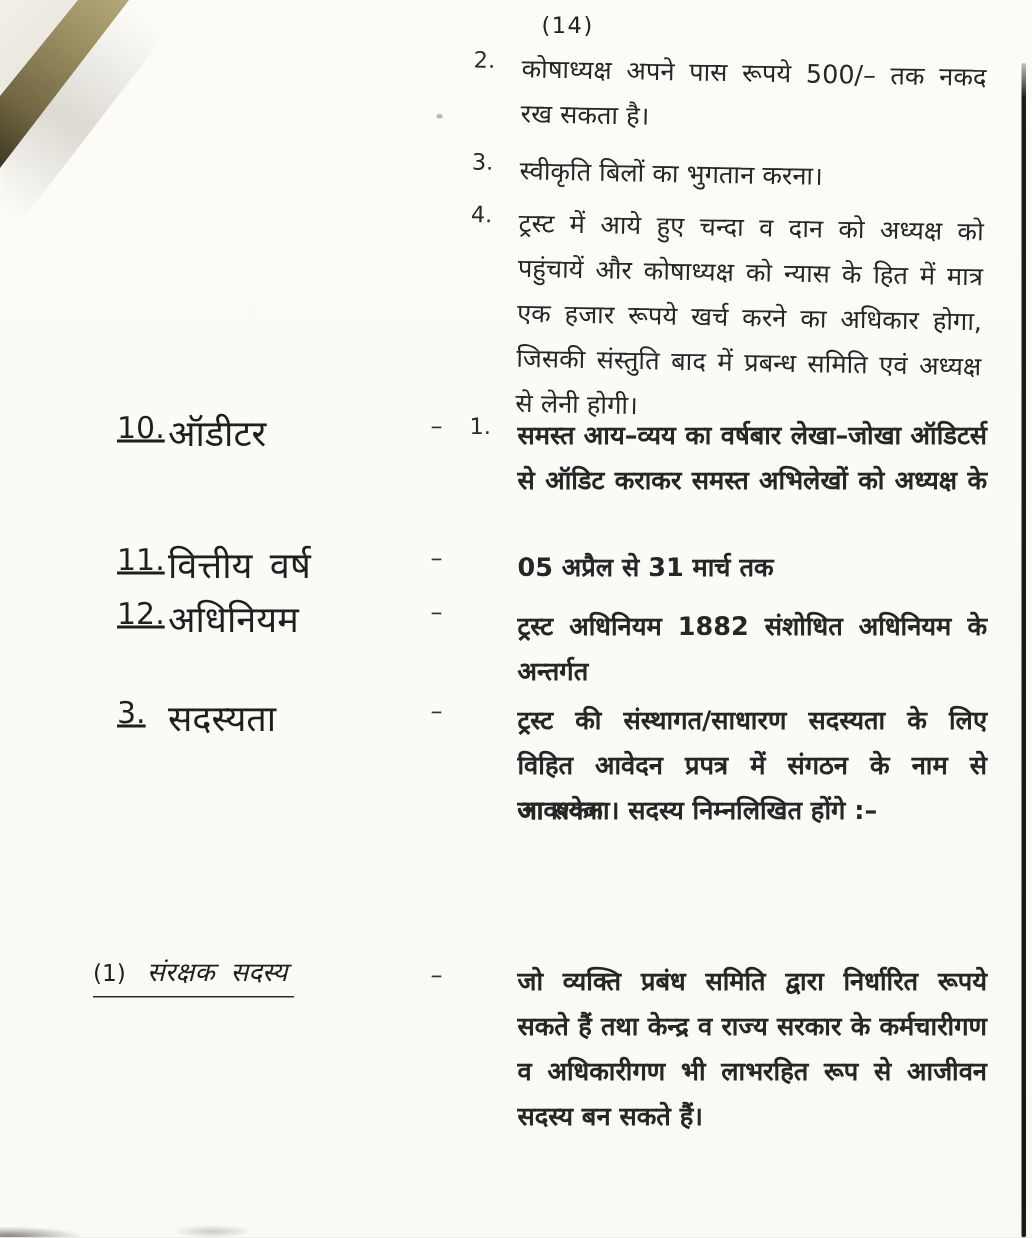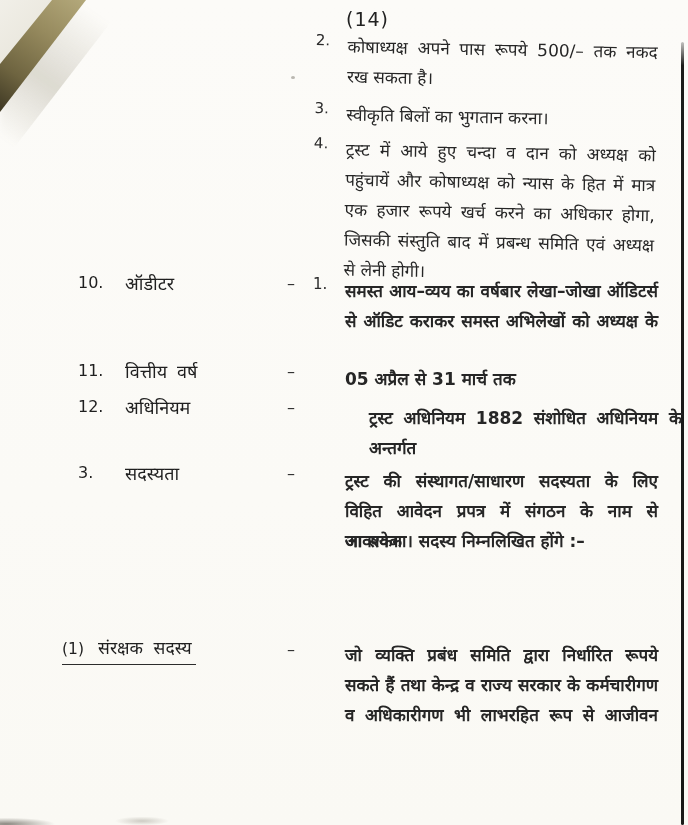--- a/index.html
+++ b/index.html
@@ -34,37 +34,37 @@
   .bottom-smudge{
     position:absolute;left:0;bottom:0;width:220px;height:16px;
     background:
       radial-gradient(70px 9px at 6px 15px,rgba(48,44,34,0.55),rgba(48,44,34,0) 70%),
       radial-gradient(36px 6px at 142px 12px,rgba(90,85,70,0.28),rgba(90,85,70,0) 75%);
   }
   .speck{position:absolute;width:4px;height:3px;border-radius:50%;background:rgba(120,115,105,0.5);}
   .wrapline{height:30px;line-height:30px;font-size:17px;}
   .j{text-align:justify;text-align-last:justify;white-space:normal;}
   .l{text-align:left;white-space:nowrap;}
-  .pageno{position:absolute;left:346px;top:8px;font-size:19px;letter-spacing:1px;color:#222;}
+  .pageno{position:absolute;left:361px;top:8px;font-size:15px;letter-spacing:1px;color:#222;}
   .cont{position:absolute;left:316px;top:31px;width:342px;transform:rotate(1.05deg);transform-origin:0 0;}
   .citem{position:absolute;left:0;width:342px;}
   .citem .cnum{position:absolute;left:0;top:0;font-size:15px;color:#2b2b2b;}
   .citem .cbody{margin-left:32px;width:310px;}
   .entry{position:absolute;left:0;width:688px;height:0;}
-  .enum{position:absolute;left:78px;top:0;font-size:16px;color:#1f1f1f;}
-  .elabel{position:absolute;left:125px;top:-2px;font-size:18px;color:#1f1f1f;word-spacing:4px;}
+  .enum{position:absolute;left:78px;top:0;font-size:20px;color:#1f1f1f;text-decoration:underline;}
+  .elabel{position:absolute;left:112px;top:-2px;font-size:24px;color:#1f1f1f;word-spacing:4px;}
   .edash{position:absolute;left:287px;top:1px;font-size:16px;color:#333;}
   .esub{position:absolute;left:313px;top:2px;font-size:15px;color:#2b2b2b;}
   .ebody{position:absolute;left:345px;top:3px;width:313px;font-weight:bold;}
   .mlabel{
     position:absolute;left:62px;top:-2px;display:inline-block;
     border-bottom:1.6px solid #2c2c2c;padding:0 4px 5px 0;
   }
   .mlabel .mnum{font-size:15.5px;color:#1f1f1f;margin-right:9px;}
-  .mlabel .mtext{font-size:17.5px;color:#1f1f1f;word-spacing:5px;}
+  .mlabel .mtext{font-size:17.5px;color:#1f1f1f;word-spacing:5px;font-style:italic;}
 </style>
 </head>
 <body>
 
 <div class="stage">
 
   <div class="corner-under"></div>
   <div class="corner-soft"></div>
   <div class="corner-band"></div>
   <div class="edge-line"></div>
@@ -119,21 +119,21 @@
     <span class="edash">–</span>
     <div class="ebody">
       <div class="wrapline l">05 अप्रैल से 31 मार्च तक</div>
     </div>
   </div>
 
   <div class="entry" style="top:397px;">
     <span class="enum">12.</span>
     <span class="elabel">अधिनियम</span>
     <span class="edash">–</span>
-    <div class="ebody" style="top:6px;margin-left:24px;">
+    <div class="ebody" style="top:6px;">
       <div class="wrapline j">ट्रस्ट अधिनियम 1882 संशोधित अधिनियम के</div>
       <div class="wrapline l">अन्तर्गत</div>
     </div>
   </div>
 
   <div class="entry" style="top:463px;">
     <span class="enum">3.</span>
     <span class="elabel">सदस्यता</span>
     <span class="edash">–</span>
     <div class="ebody">
@@ -146,16 +146,17 @@
   <div class="entry" style="top:637px;">
     <span class="mlabel">
       <span class="mnum">(1)</span>
       <span class="mtext">संरक्षक सदस्य</span>
     </span>
     <span class="edash" style="top:3px;">–</span>
     <div class="ebody">
       <div class="wrapline j">जो व्यक्ति प्रबंध समिति द्वारा निर्धारित रूपये</div>
       <div class="wrapline j">सकते हैं तथा केन्द्र व राज्य सरकार के कर्मचारीगण</div>
       <div class="wrapline j">व अधिकारीगण भी लाभरहित रूप से आजीवन</div>
+      <div class="wrapline l">सदस्य बन सकते हैं।</div>
     </div>
   </div>
 
 </div>
 
 </body></html>

